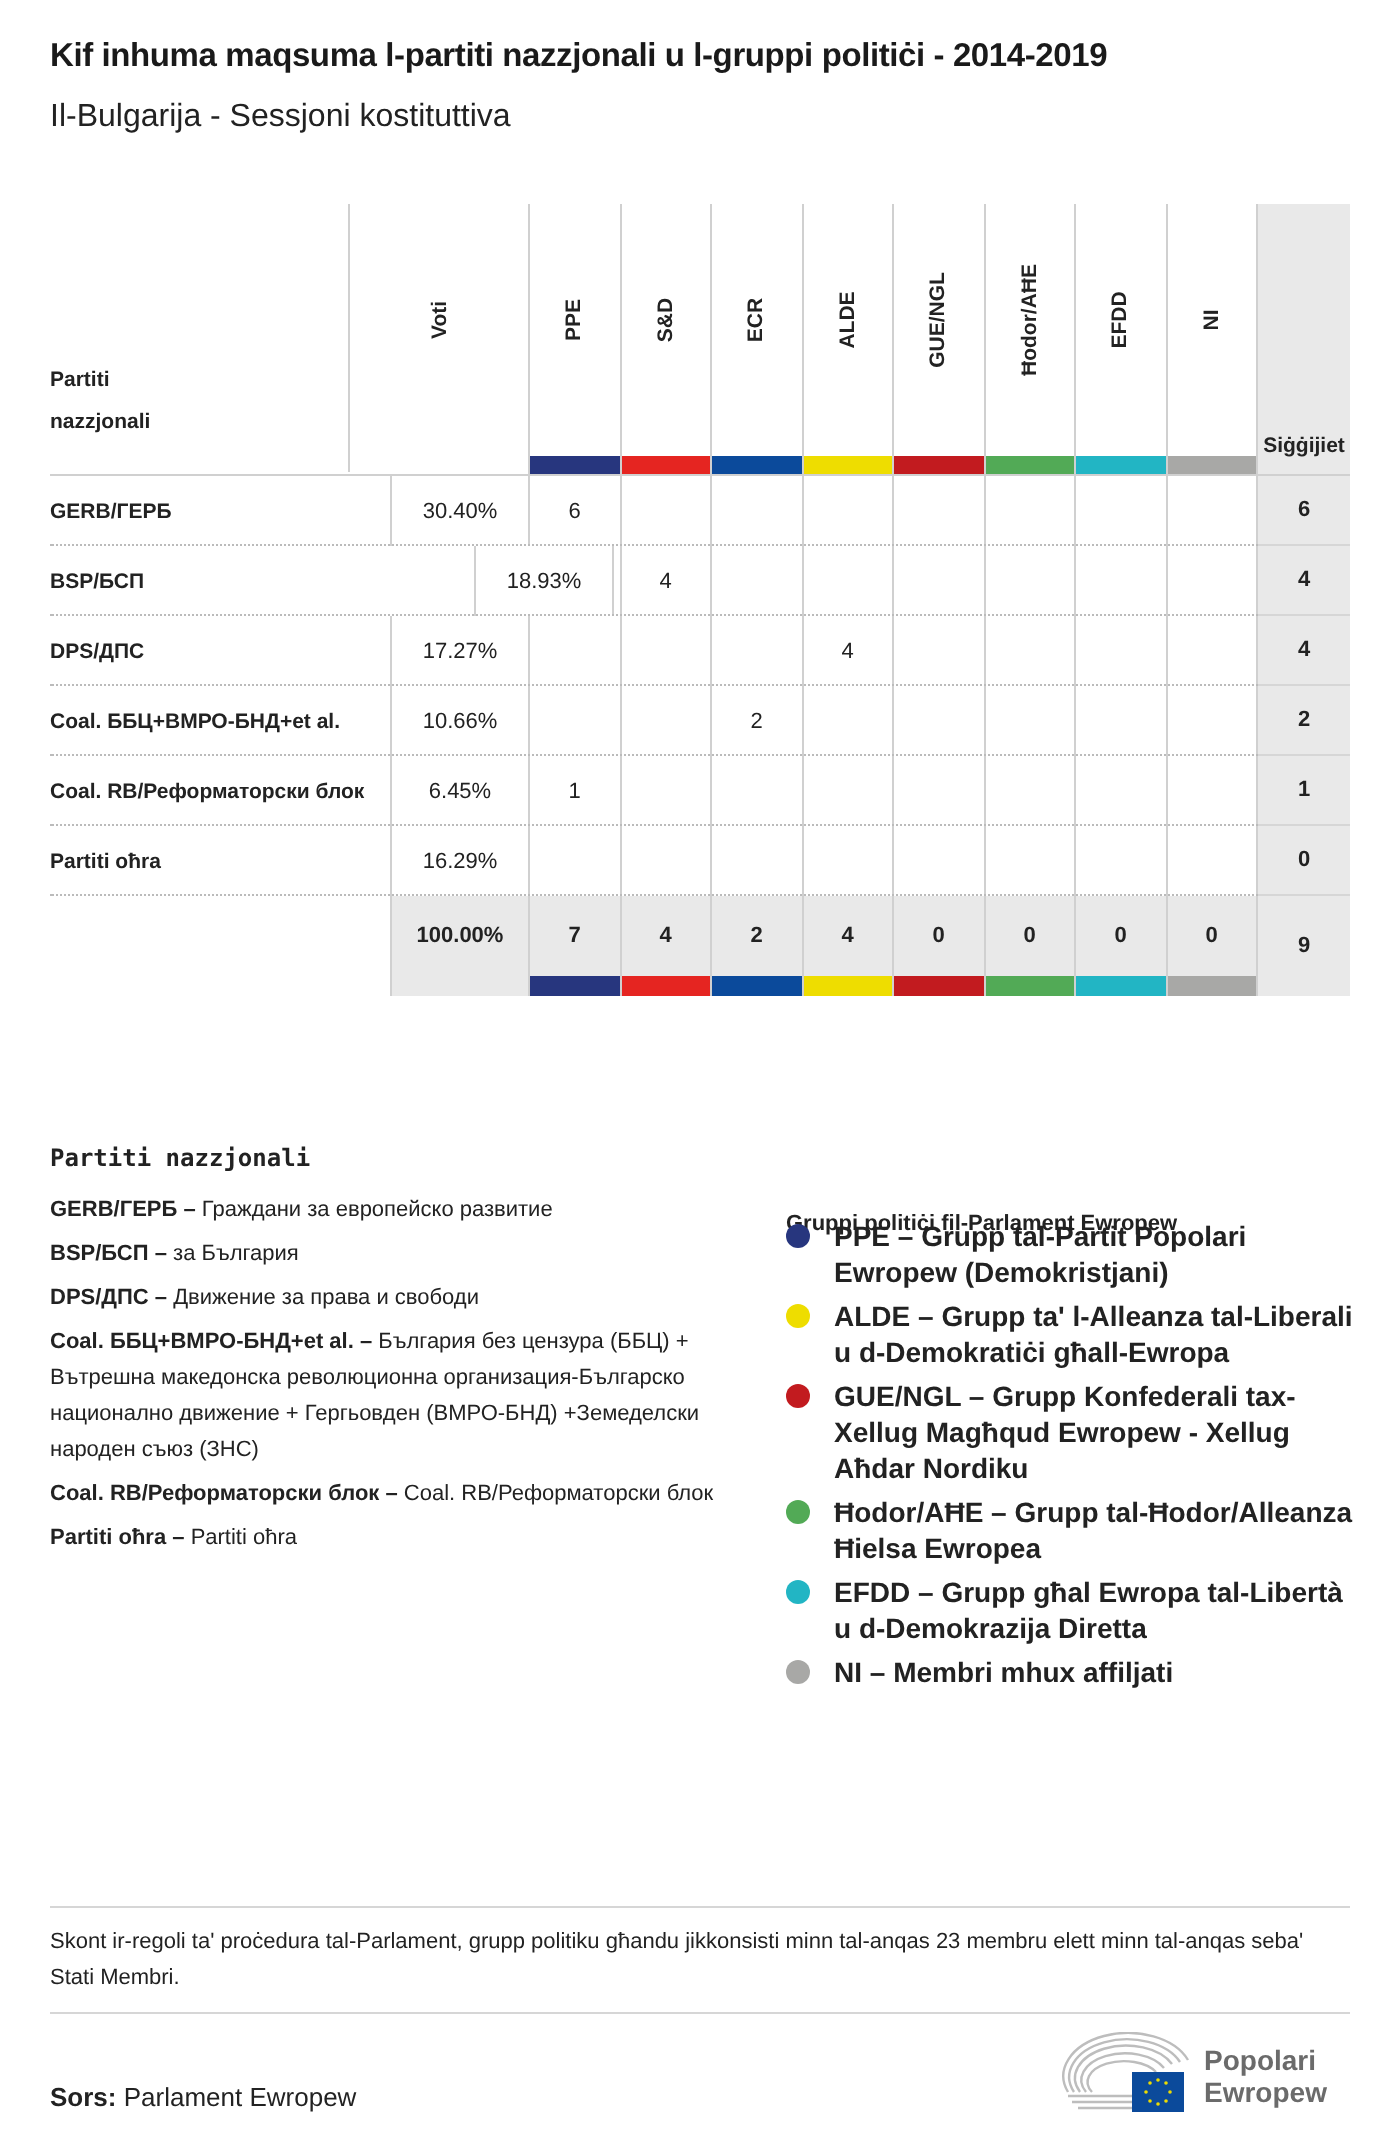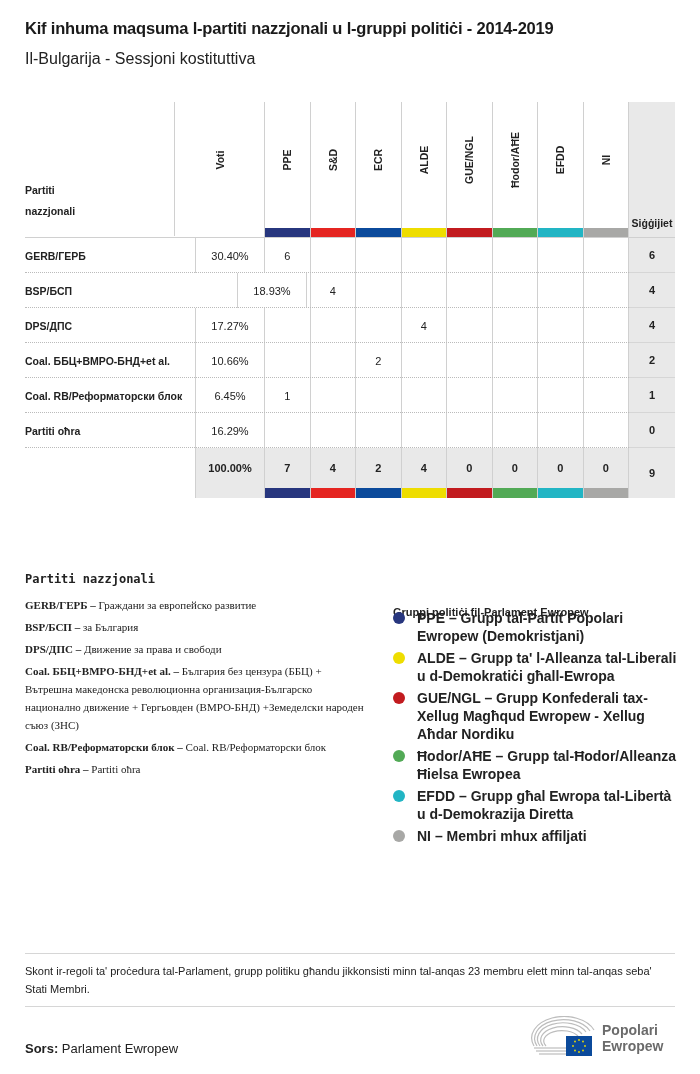--- a/index.html
+++ b/index.html
@@ -22,21 +22,21 @@
   .row .sep { position: absolute; left: 0; right: 46px; bottom: 0; border-bottom: 1px dotted #bbb; }
   .cell { position: absolute; top: 0; height: 35px; display: flex; align-items: center; justify-content: center; font-size: 11px; border-right: 1px solid #d0d0d0; }
   .cname { left: 0; width: 170px; justify-content: flex-start; font-weight: bold; border-right: none; white-space: nowrap; font-size: 10.5px; }
   .cseats { background: #e9e9e9; font-weight: bold; border-right: none; border-bottom: 1px solid #d6d6d6; }
   .total { position: absolute; left: 0; width: 650px; top: 346px; height: 50px; }
   .total .cell { height: 50px; background: #e9e9e9; font-weight: bold; padding-bottom: 10px; }
   .total .cbar { height: 10px; }
 
   
   .leg-title-left { position: absolute; left: 25px; top: 572px; font-family: "DejaVu Sans Mono", monospace; font-weight: bold; font-size: 12px; }
-  .leg-left { position: absolute; left: 25px; top: 596px; width: 340px; font-size: 11px; line-height: 18px; font-family: Liberation Serif, serif; }
+  .leg-left { position: absolute; left: 25px; top: 596px; width: 340px; font-size: 11px; line-height: 18px; }
   .leg-left p { margin-bottom: 4px; }
   .leg-left b { font-weight: bold; }
   .leg-title-right { position: absolute; left: 393px; top: 606px; font-size: 11px; font-weight: bold; }
   .leg-right { position: absolute; left: 393px; top: 609px; width: 290px; font-size: 14px; line-height: 18px; font-weight: bold; }
   .leg-item { position: relative; padding-left: 24px; margin-bottom: 4px; }
   .dot { position: absolute; left: 0; top: 3px; width: 12px; height: 12px; border-radius: 50%; }
 
   .rule { position: absolute; left: 25px; width: 650px; border-top: 1px solid #d6d6d6; }
   .note { position: absolute; left: 25px; top: 962px; width: 650px; font-size: 11px; line-height: 18px; }
   .source { position: absolute; left: 25px; top: 1041px; font-size: 13px; }

